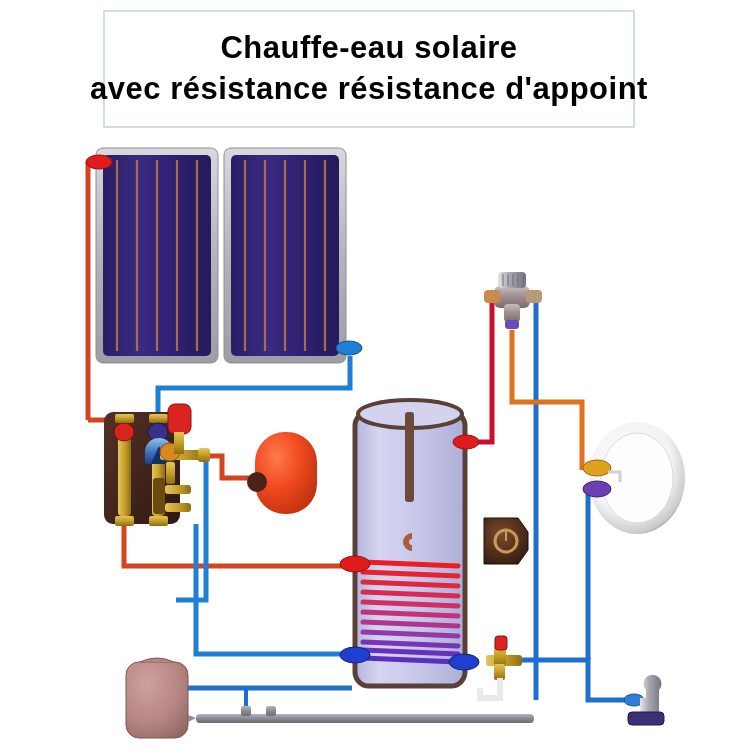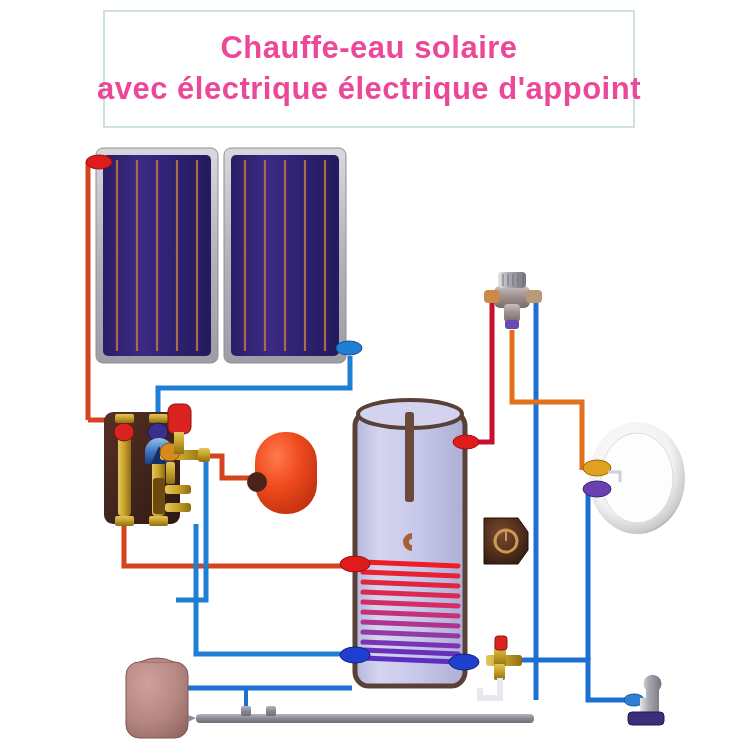--- a/index.html
+++ b/index.html
@@ -3,34 +3,34 @@
 <meta charset="utf-8">
 <title>Chauffe-eau solaire</title>
 <style>
   html,body{margin:0;padding:0;background:#ffffff;}
   body{width:750px;height:750px;overflow:hidden;
        font-family:"Liberation Sans","DejaVu Sans",sans-serif;}
   #stage{position:relative;width:750px;height:750px;background:#ffffff;}
   #titlebox{position:absolute;left:103px;top:10px;width:532px;height:118px;
             border:2px solid #cfe0e0;background:#ffffff;box-sizing:border-box;
             display:flex;flex-direction:column;align-items:center;justify-content:center;}
-  .tline{color:#ec4899;font-weight:bold;letter-spacing:.5px;white-space:nowrap;
+  .tline{color:#000000;font-weight:bold;letter-spacing:.5px;white-space:nowrap;
          font-family:"Liberation Sans","DejaVu Sans",sans-serif;}
   #tl1{font-size:31px;line-height:40px;}
   #tl2{font-size:31px;line-height:42px;}
   svg{position:absolute;left:0;top:0;}
 </style>
 </head>
 <body>
 
 <div id="stage">
 
   <div id="titlebox">
     <div class="tline" id="tl1">Chauffe-eau solaire</div>
-    <div class="tline" id="tl2">avec électrique électrique d'appoint</div>
+    <div class="tline" id="tl2">avec résistance résistance d'appoint</div>
   </div>
 
   <svg width="750" height="750" viewBox="0 0 750 750">
     <defs>
       <linearGradient id="gAbs" x1="0" y1="0" x2="1" y2="0">
         <stop offset="0%" stop-color="#2b1d66"></stop>
         <stop offset="35%" stop-color="#3a2a83"></stop>
         <stop offset="70%" stop-color="#2d1f6e"></stop>
         <stop offset="100%" stop-color="#251a5c"></stop>
       </linearGradient>

